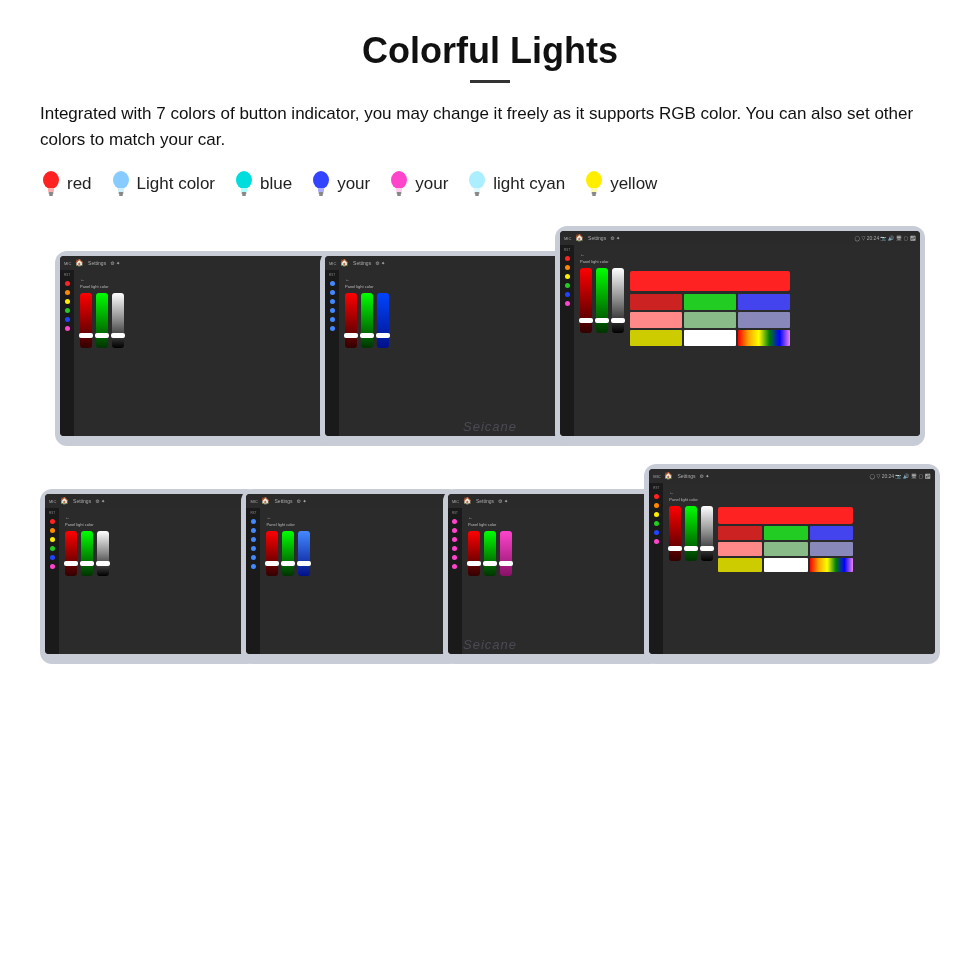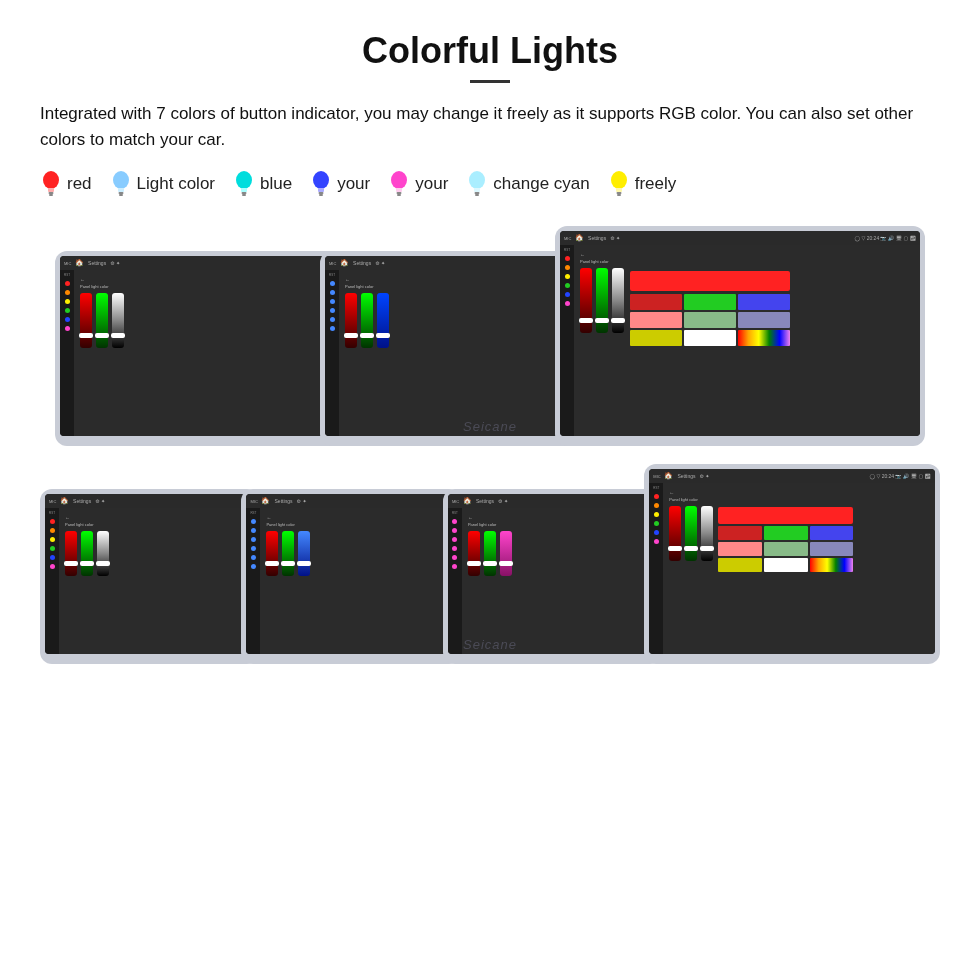--- a/index.html
+++ b/index.html
@@ -287,31 +287,31 @@
       <span>your</span>
     </div>
 
     <div class="color-item">
       <svg class="bulb" viewBox="0 0 22 28">
         <ellipse cx="11" cy="10" rx="8" ry="9" fill="#aaeeff"></ellipse>
         <rect x="8" y="18" width="6" height="4" rx="1" fill="#ddf8ff"></rect>
         <rect x="8.5" y="22" width="5" height="2" rx="1" fill="#888"></rect>
         <rect x="9" y="24" width="4" height="2" rx="1" fill="#888"></rect>
       </svg>
-      <span>change cyan</span>
+      <span>light cyan</span>
     </div>
 
     <div class="color-item">
       <svg class="bulb" viewBox="0 0 22 28">
         <ellipse cx="11" cy="10" rx="8" ry="9" fill="#ffee00"></ellipse>
         <rect x="8" y="18" width="6" height="4" rx="1" fill="#fff8aa"></rect>
         <rect x="8.5" y="22" width="5" height="2" rx="1" fill="#888"></rect>
         <rect x="9" y="24" width="4" height="2" rx="1" fill="#888"></rect>
       </svg>
-      <span>freely</span>
+      <span>yellow</span>
     </div>
   </div>
 
   <div class="devices-wrapper">
     <div class="devices-row row1">
 
       <div class="device-mockup" style="width:290px;height:195px;z-index:0;">
         <div class="device-screen">
           <div class="screen-content">
             <div class="screen-topbar">

